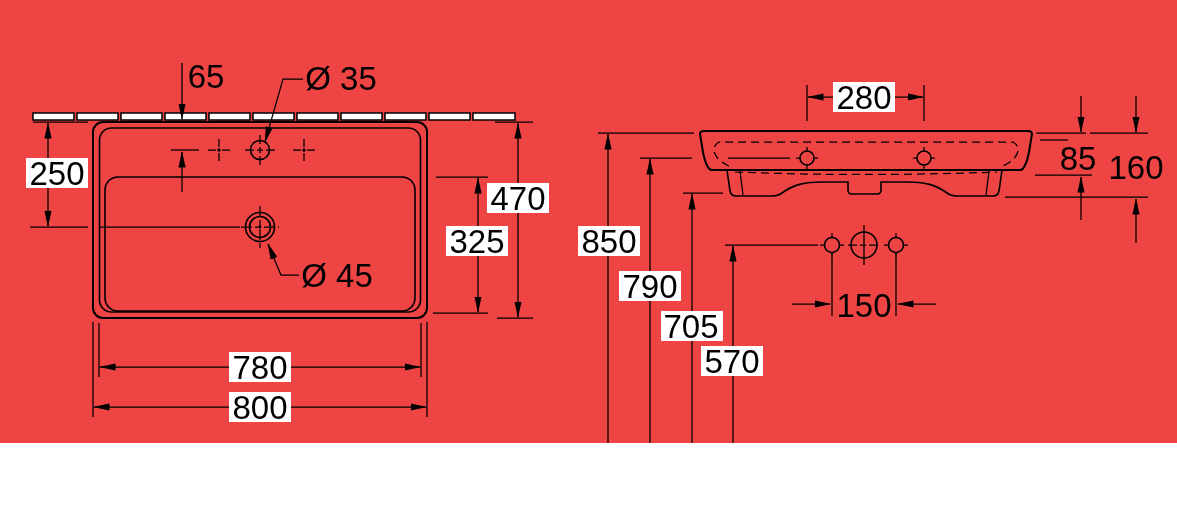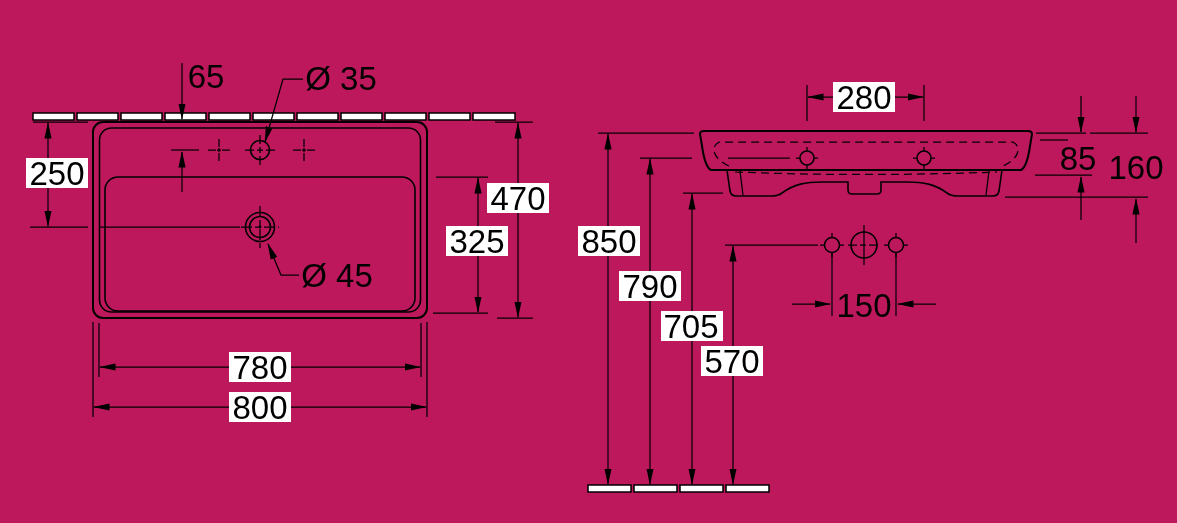--- a/index.html
+++ b/index.html
@@ -1,16 +1,16 @@
 <!DOCTYPE html>
 <html><head>
 <meta charset="utf-8">
 <style>
   html,body{margin:0;padding:0;background:#ffffff;}
-  .stage{position:relative;width:1177px;height:523px;background:#be185d;overflow:hidden;
+  .stage{position:relative;width:1177px;height:443px;background:#ef4444;overflow:hidden;
          font-family:"Liberation Sans", sans-serif;text-align:right;}
   svg{position:absolute;left:0;top:0;}
   .s2{stroke:#000;stroke-width:2;fill:none;}
   .s15{stroke:#000;stroke-width:1.6;fill:none;}
   .thin{stroke:#000;stroke-width:1.25;fill:none;}
   .dash{stroke:#000;stroke-width:1.25;fill:none;}
   .tile{stroke:#000;stroke-width:1.5;fill:#fff;}
   .dimtxt{font-family:"Liberation Sans", sans-serif;font-size:33px;fill:#000;stroke:none;
           text-anchor:middle;}
   .mask{fill:#fff;stroke:none;}

